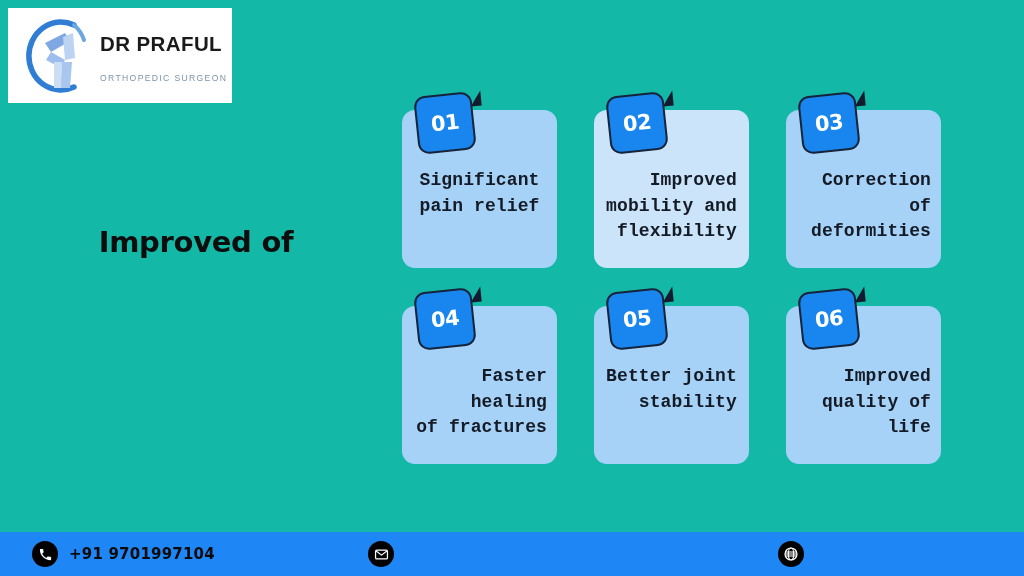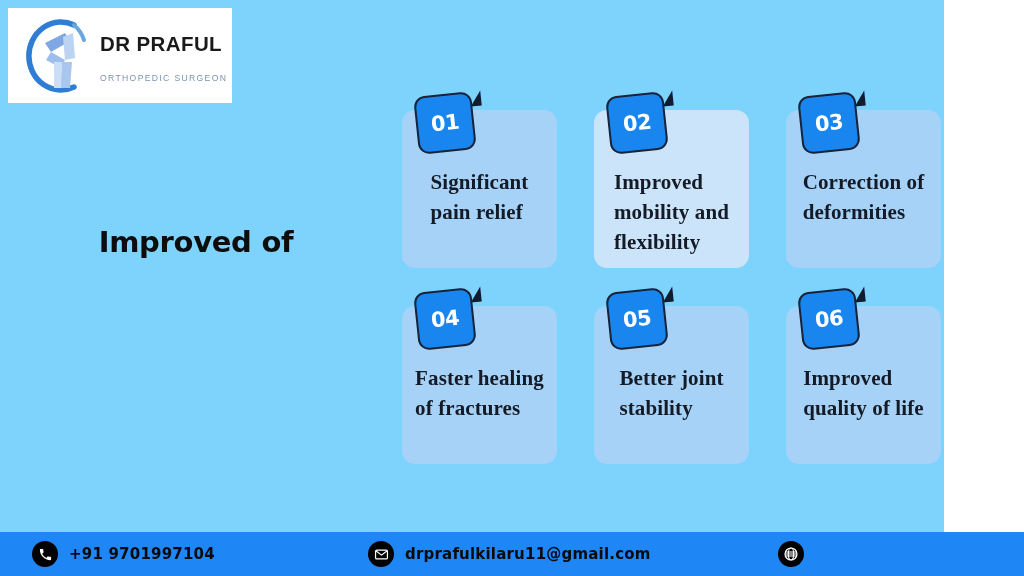--- a/index.html
+++ b/index.html
@@ -7,23 +7,23 @@
   html, body {
     width: 1024px;
     height: 576px;
     overflow: hidden;
     background: #ffffff;
     font-family: "Liberation Sans", sans-serif;
   }
 
   .poster {
     position: relative;
-    width: 944px;
+    width: 1024px;
     height: 576px;
-    background: #7dd3fc;
+    background: #14b8a6;
   }
 
   
   .logo-box {
     position: absolute;
     left: 8px;
     top: 8px;
     width: 224px;
     height: 95px;
     background: #ffffff;
@@ -95,25 +95,25 @@
     border-radius: 13px;
     background: #a6d2f7;
     display: flex;
     align-items: flex-start;
     justify-content: center;
     padding: 58px 10px 0 10px;
   }
   .card.pale { background: #cbe4f9; }
 
   .card-text {
-    font-family: Liberation Serif, serif;
-    font-weight: bold;
-    font-size: 21px;
+    font-family: Liberation Mono, monospace;
+    font-weight: bold;
+    font-size: 18px;
     line-height: 1.42;
-    text-align: left;
+    text-align: right;
     color: #151b26;
     letter-spacing: 0.1px;
   }
 
   
   .badge-wrap {
     position: absolute;
     left: 14px;
     top: -16px;
     width: 58px;
@@ -325,21 +325,20 @@
       <span class="footer-text">+91 9701997104</span>
     </div>
 
     <div class="footer-item fi-email">
       <span class="fic">
         <svg viewBox="0 0 24 24" width="15" height="15" xmlns="http://www.w3.org/2000/svg">
           <rect x="2.5" y="5" width="19" height="14" rx="2" fill="none" stroke="#ffffff" stroke-width="2"></rect>
           <path d="M3.5 6.5 L12 13 L20.5 6.5" fill="none" stroke="#ffffff" stroke-width="2" stroke-linecap="round" stroke-linejoin="round"></path>
         </svg>
       </span>
-      <span class="footer-text">drprafulkilaru11@gmail.com</span>
     </div>
 
     <div class="footer-item fi-web">
       <span class="fic">
         <svg viewBox="0 0 24 24" width="16" height="16" xmlns="http://www.w3.org/2000/svg">
           <circle cx="12" cy="12" r="9" fill="none" stroke="#ffffff" stroke-width="1.8"></circle>
           <ellipse cx="12" cy="12" rx="4" ry="9" fill="none" stroke="#ffffff" stroke-width="1.6"></ellipse>
           <line x1="3" y1="9" x2="21" y2="9" stroke="#ffffff" stroke-width="1.6"></line>
           <line x1="3" y1="15" x2="21" y2="15" stroke="#ffffff" stroke-width="1.6"></line>
           <line x1="3" y1="12" x2="21" y2="12" stroke="#ffffff" stroke-width="1.6"></line>

